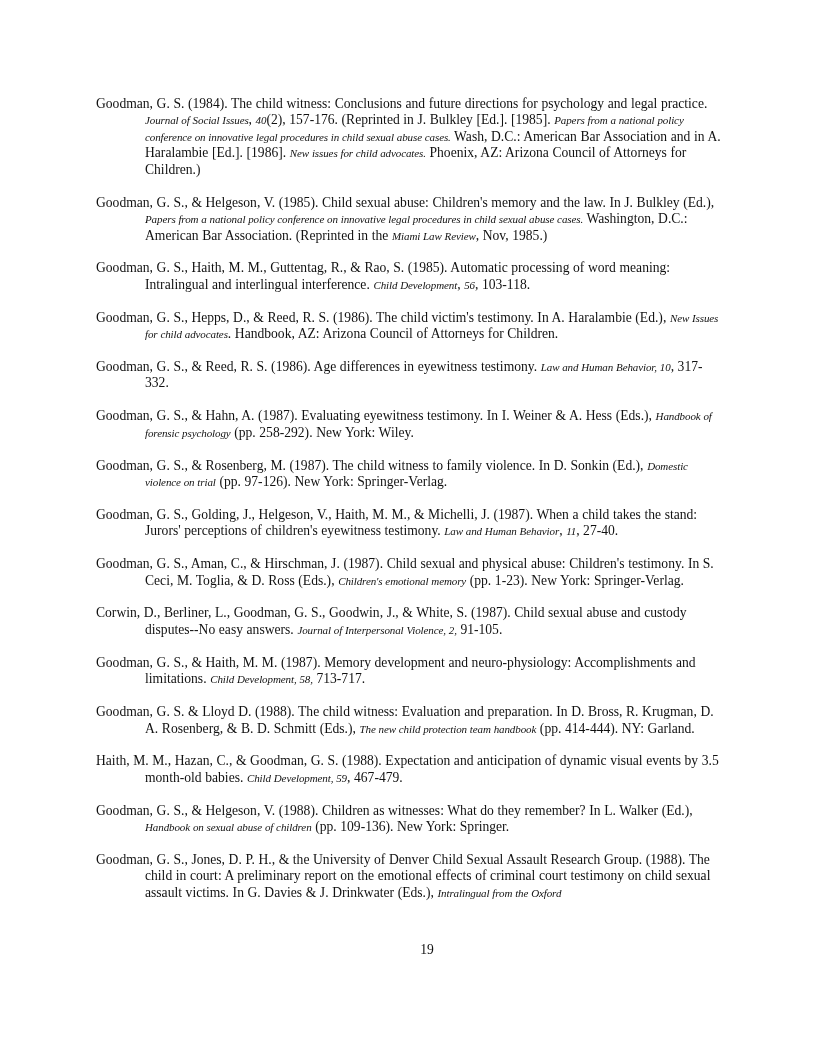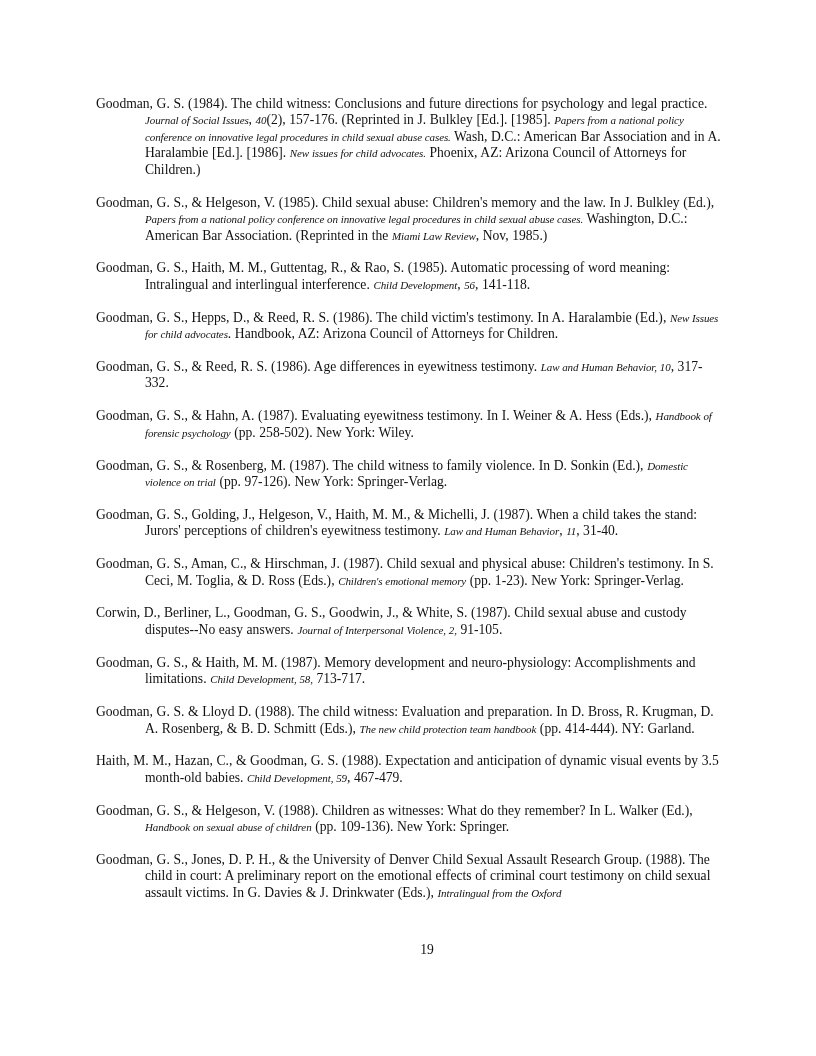--- a/index.html
+++ b/index.html
@@ -31,26 +31,26 @@
     color: #111111;
     margin-left: 38px;
   }
 </style>
 </head>
 <body>
 
 <div class="page" id="ref-list">
     <p class="ref"><span>Goodman, G. S. (1984). The child witness:  Conclusions and future directions for psychology and legal practice.  </span><span class="it">Journal of Social Issues</span><span>, </span><span class="it">40</span><span>(2), 157-176.  (Reprinted in J. Bulkley [Ed.]. [1985].  </span><span class="it">Papers from a national policy conference on innovative legal procedures in child sexual abuse cases.</span><span>  Wash, D.C.: American Bar Association and in A. Haralambie [Ed.]. [1986]. </span><span class="it">New issues for child advocates.</span><span> Phoenix, AZ: Arizona Council of Attorneys for Children.)</span></p>
     <p class="ref"><span>Goodman, G. S., &amp; Helgeson, V. (1985). Child sexual abuse: Children's memory and the law.  In J. Bulkley (Ed.), </span><span class="it">Papers from a national policy conference on innovative legal procedures in child sexual abuse cases.</span><span> Washington, D.C.: American Bar Association.  (Reprinted in the </span><span class="it">Miami Law Review</span><span>, Nov, 1985.)</span></p>
-    <p class="ref"><span>Goodman, G. S., Haith, M. M., Guttentag, R., &amp; Rao, S.  (1985). Automatic processing of word meaning: Intralingual and interlingual interference. </span><span class="it">Child Development</span><span>, </span><span class="it">56</span><span>, 141-118.</span></p>
+    <p class="ref"><span>Goodman, G. S., Haith, M. M., Guttentag, R., &amp; Rao, S.  (1985). Automatic processing of word meaning: Intralingual and interlingual interference. </span><span class="it">Child Development</span><span>, </span><span class="it">56</span><span>, 103-118.</span></p>
     <p class="ref"><span>Goodman, G. S., Hepps, D., &amp; Reed, R. S.  (1986). The child victim's testimony.  In A. Haralambie (Ed.), </span><span class="it">New Issues for child advocates</span><span>. Handbook, AZ: Arizona Council of Attorneys for Children.</span></p>
     <p class="ref"><span>Goodman, G. S., &amp; Reed, R. S. (1986). Age differences in eyewitness testimony. </span><span class="it">Law and Human Behavior, 10</span><span>, 317-332.</span></p>
-    <p class="ref"><span>Goodman, G. S., &amp; Hahn, A.  (1987). Evaluating eyewitness testimony.  In I. Weiner &amp; A. Hess (Eds.), </span><span class="it">Handbook of forensic psychology</span><span> (pp. 258-502). New York: Wiley.</span></p>
+    <p class="ref"><span>Goodman, G. S., &amp; Hahn, A.  (1987). Evaluating eyewitness testimony.  In I. Weiner &amp; A. Hess (Eds.), </span><span class="it">Handbook of forensic psychology</span><span> (pp. 258-292). New York: Wiley.</span></p>
     <p class="ref"><span>Goodman, G. S., &amp; Rosenberg, M.  (1987). The child witness to family violence. In D. Sonkin (Ed.), </span><span class="it">Domestic violence on trial</span><span> (pp. 97-126). New York:  Springer-Verlag.</span></p>
-    <p class="ref"><span>Goodman, G. S., Golding, J., Helgeson, V., Haith, M. M., &amp; Michelli, J. (1987).  When a child takes the stand:  Jurors' perceptions of children's eyewitness testimony.  </span><span class="it">Law and Human Behavior</span><span>, </span><span class="it">11</span><span>, 31-40.</span></p>
+    <p class="ref"><span>Goodman, G. S., Golding, J., Helgeson, V., Haith, M. M., &amp; Michelli, J. (1987).  When a child takes the stand:  Jurors' perceptions of children's eyewitness testimony.  </span><span class="it">Law and Human Behavior</span><span>, </span><span class="it">11</span><span>, 27-40.</span></p>
     <p class="ref"><span>Goodman, G. S., Aman, C., &amp; Hirschman, J.  (1987). Child sexual and physical abuse:  Children's testimony.  In S. Ceci, M. Toglia, &amp; D. Ross (Eds.), </span><span class="it">Children's emotional memory</span><span> (pp. 1-23). New York: Springer-Verlag.</span></p>
     <p class="ref"><span>Corwin, D., Berliner, L., Goodman, G. S., Goodwin, J., &amp; White, S.  (1987). Child sexual abuse and custody disputes--No easy answers.  </span><span class="it">Journal of Interpersonal Violence, 2,</span><span> 91-105.</span></p>
     <p class="ref"><span>Goodman, G. S., &amp; Haith, M. M.  (1987). Memory development and neuro-physiology:  Accomplishments and limitations.  </span><span class="it">Child Development, 58,</span><span> 713-717.</span></p>
     <p class="ref"><span>Goodman, G. S. &amp; Lloyd D.  (1988). The child witness:  Evaluation and preparation.  In D. Bross, R. Krugman, D. A. Rosenberg, &amp; B. D. Schmitt (Eds.), </span><span class="it">The new child protection team handbook</span><span> (pp. 414-444). NY: Garland.</span></p>
     <p class="ref"><span>Haith, M. M., Hazan, C., &amp; Goodman, G. S. (1988). Expectation and anticipation of dynamic visual events by 3.5 month-old babies.  </span><span class="it">Child Development, 59</span><span>, 467-479.</span></p>
     <p class="ref"><span>Goodman, G. S., &amp; Helgeson, V.  (1988). Children as witnesses:  What do they remember?  In L. Walker (Ed.), </span><span class="it">Handbook on sexual abuse of children</span><span> (pp. 109-136).  New York:  Springer.</span></p>
     <p class="ref"><span>Goodman, G. S., Jones, D. P. H., &amp; the University of Denver Child Sexual Assault Research Group. (1988). The child in court:  A preliminary report on the emotional effects of criminal court testimony on child sexual assault victims.  In G. Davies &amp; J. Drinkwater (Eds.), </span><span class="it">Intralingual from the Oxford</span></p>
   </div>
 
 <div class="page-number">19</div>

